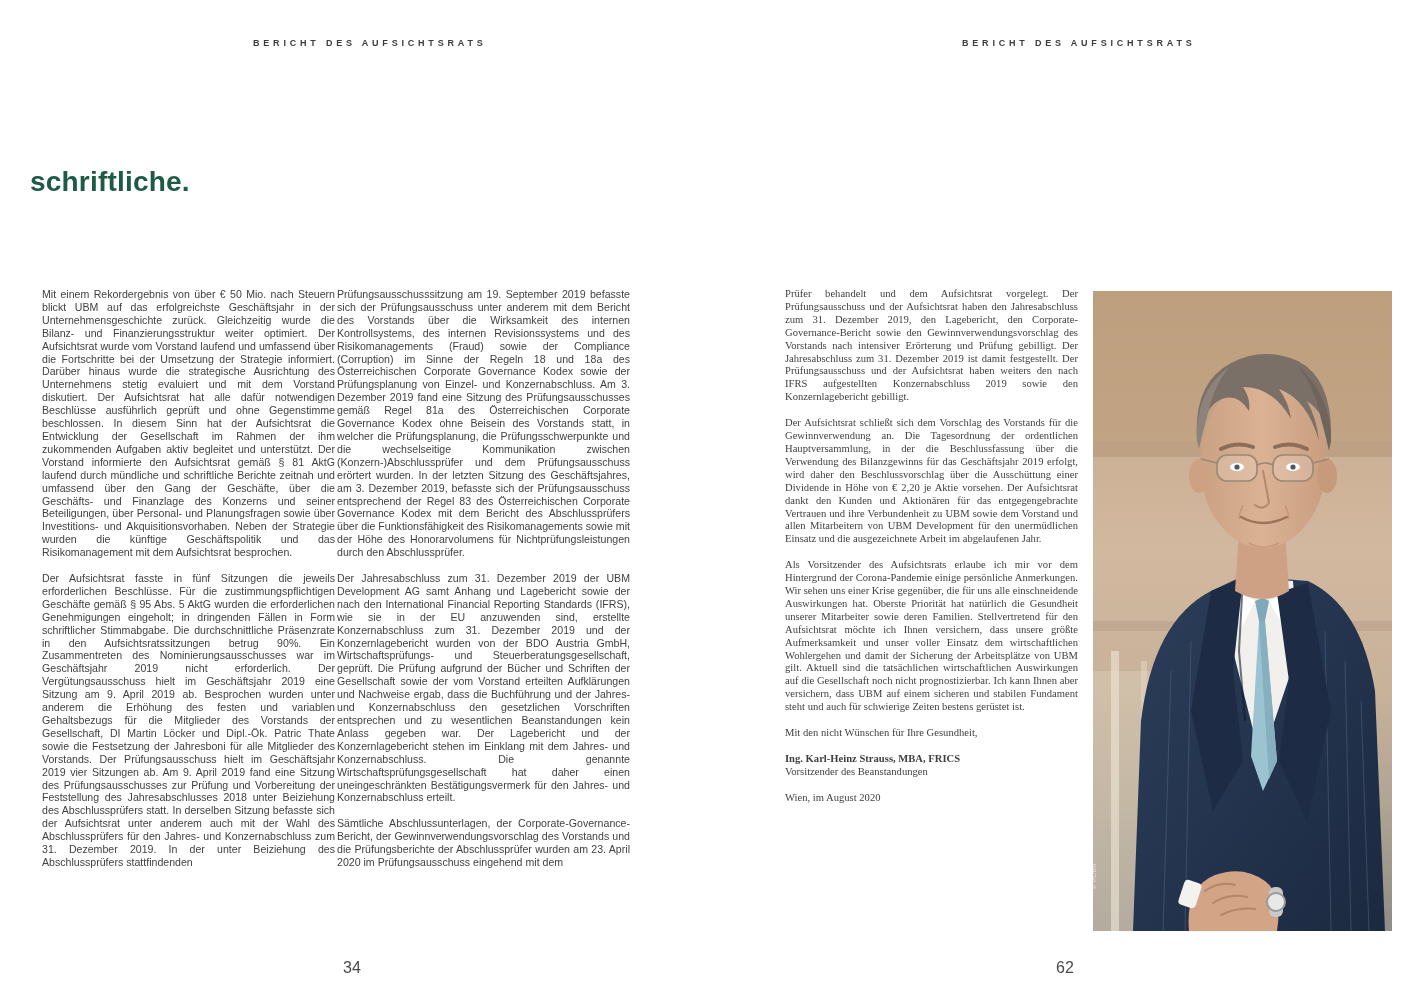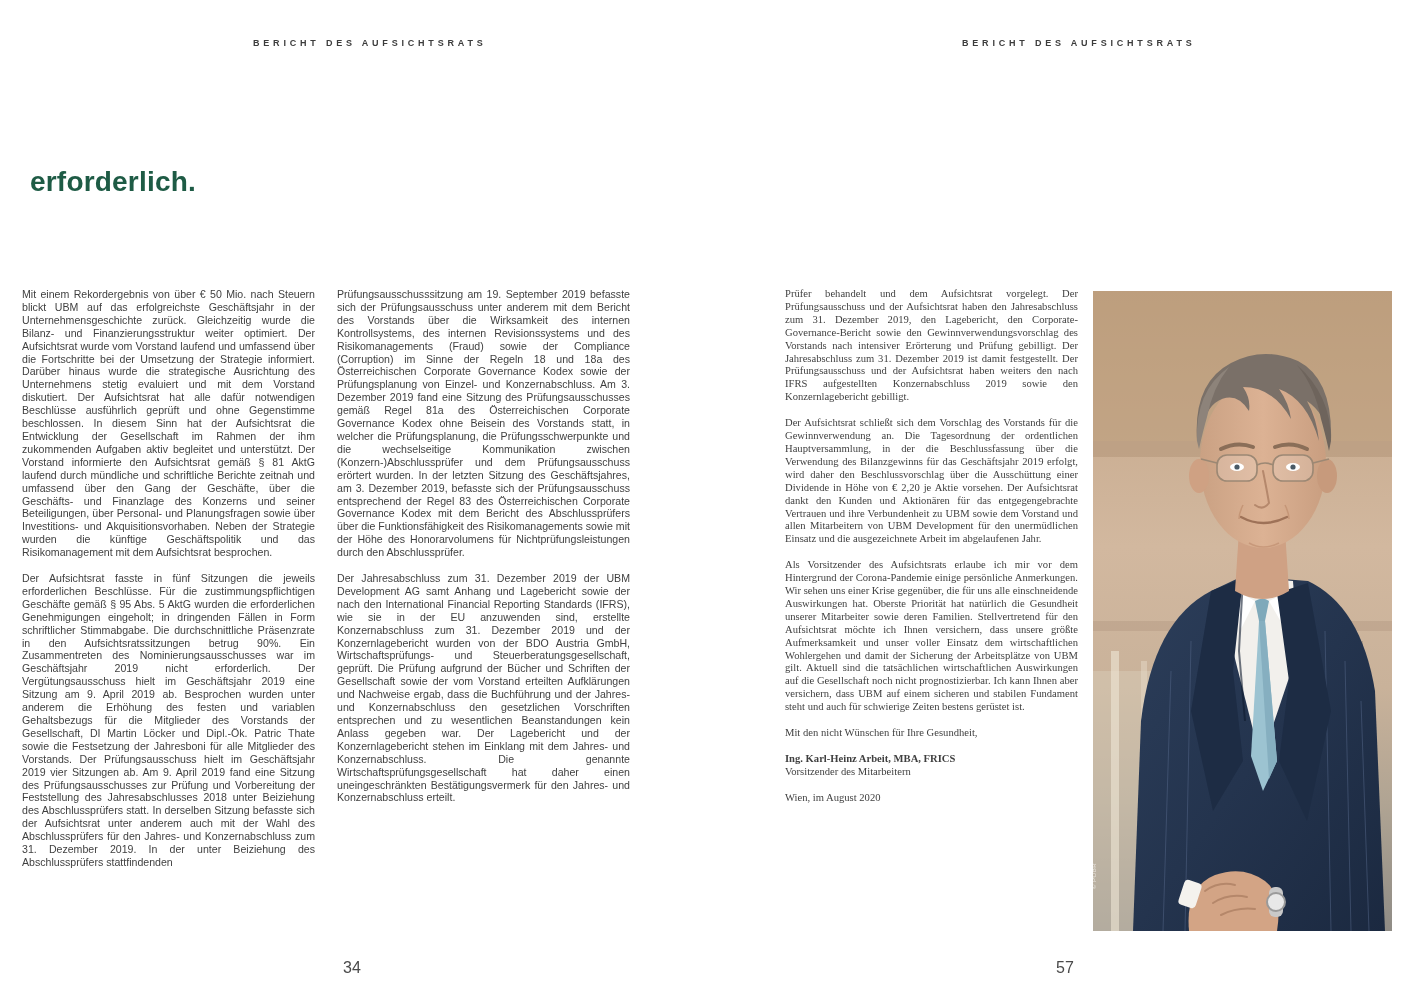--- a/index.html
+++ b/index.html
@@ -36,21 +36,21 @@
     position: absolute;
     top: 288px;
     width: 293px;
     font-size: 10.6px;
     line-height: 12.9px;
     color: #3f3f3f;
     text-align: justify;
   }
   .col p { margin: 0 0 13px 0; }
   .col p:last-child { margin-bottom: 0; }
-  .col-1 { left: 22px; }
+  .col-1 { left: 42px; }
   .col-2 { left: 337px; }
   .col-3 { left: 785px; font-family: Liberation Serif, serif; }
   .closing-line { margin-top: 0; }
   .sig-name { font-weight: 700; margin-bottom: 0 !important; }
   .sig-title { margin-bottom: 13px !important; }
   .page-number {
     position: absolute;
     top: 959px;
     width: 40px;
     text-align: center;
@@ -81,39 +81,40 @@
   }
 </style>
 </head>
 <body>
 
 <div class="spread">
 
   <div class="running-head left">BERICHT DES AUFSICHTSRATS</div>
   <div class="running-head right">BERICHT DES AUFSICHTSRATS</div>
 
-  <h1 class="page-title">erforderlich.</h1>
+  <h1 class="page-title">schriftliche.</h1>
 
   <div class="col col-1">
     <p>Mit einem Rekordergebnis von über € 50 Mio. nach Steuern blickt UBM auf das erfolgreichste Geschäftsjahr in der Unternehmensgeschichte zurück. Gleichzeitig wurde die Bilanz- und Finanzierungsstruktur weiter optimiert. Der Aufsichtsrat wurde vom Vorstand laufend und umfassend über die Fortschritte bei der Umsetzung der Strategie informiert. Darüber hinaus wurde die strategische Ausrichtung des Unternehmens stetig evaluiert und mit dem Vorstand diskutiert. Der Aufsichtsrat hat alle dafür notwendigen Beschlüsse ausführlich geprüft und ohne Gegenstimme beschlossen. In diesem Sinn hat der Aufsichtsrat die Entwicklung der Gesellschaft im Rahmen der ihm zukommenden Aufgaben aktiv begleitet und unterstützt. Der Vorstand informierte den Aufsichtsrat gemäß § 81 AktG laufend durch mündliche und schriftliche Berichte zeitnah und umfassend über den Gang der Geschäfte, über die Geschäfts- und Finanzlage des Konzerns und seiner Beteiligungen, über Personal- und Planungsfragen sowie über Investitions- und Akquisitionsvorhaben. Neben der Strategie wurden die künftige Geschäftspolitik und das Risikomanagement mit dem Aufsichtsrat besprochen.</p>
     <p>Der Aufsichtsrat fasste in fünf Sitzungen die jeweils erforderlichen Beschlüsse. Für die zustimmungspflichtigen Geschäfte gemäß § 95 Abs. 5 AktG wurden die erforderlichen Genehmigungen eingeholt; in dringenden Fällen in Form schriftlicher Stimmabgabe. Die durchschnittliche Präsenzrate in den Aufsichtsratssitzungen betrug 90%. Ein Zusammentreten des Nominierungsausschusses war im Geschäftsjahr 2019 nicht erforderlich. Der Vergütungsausschuss hielt im Geschäftsjahr 2019 eine Sitzung am 9. April 2019 ab. Besprochen wurden unter anderem die Erhöhung des festen und variablen Gehaltsbezugs für die Mitglieder des Vorstands der Gesellschaft, DI Martin Löcker und Dipl.-Ök. Patric Thate sowie die Festsetzung der Jahresboni für alle Mitglieder des Vorstands. Der Prüfungsausschuss hielt im Geschäftsjahr 2019 vier Sitzungen ab. Am 9. April 2019 fand eine Sitzung des Prüfungsausschusses zur Prüfung und Vorbereitung der Feststellung des Jahresabschlusses 2018 unter Beiziehung des Abschlussprüfers statt. In derselben Sitzung befasste sich der Aufsichtsrat unter anderem auch mit der Wahl des Abschlussprüfers für den Jahres- und Konzernabschluss zum 31. Dezember 2019. In der unter Beiziehung des Abschlussprüfers stattfindenden</p>
   </div>
 
   <div class="col col-2">
     <p>Prüfungsausschusssitzung am 19. September 2019 befasste sich der Prüfungsausschuss unter anderem mit dem Bericht des Vorstands über die Wirksamkeit des internen Kontrollsystems, des internen Revisionssystems und des Risikomanagements (Fraud) sowie der Compliance (Corruption) im Sinne der Regeln 18 und 18a des Österreichischen Corporate Governance Kodex sowie der Prüfungsplanung von Einzel- und Konzernabschluss. Am 3. Dezember 2019 fand eine Sitzung des Prüfungsausschusses gemäß Regel 81a des Österreichischen Corporate Governance Kodex ohne Beisein des Vorstands statt, in welcher die Prüfungsplanung, die Prüfungsschwerpunkte und die wechselseitige Kommunikation zwischen (Konzern-)Abschlussprüfer und dem Prüfungsausschuss erörtert wurden. In der letzten Sitzung des Geschäftsjahres, am 3. Dezember 2019, befasste sich der Prüfungsausschuss entsprechend der Regel 83 des Österreichischen Corporate Governance Kodex mit dem Bericht des Abschlussprüfers über die Funktionsfähigkeit des Risikomanagements sowie mit der Höhe des Honorarvolumens für Nichtprüfungsleistungen durch den Abschlussprüfer.</p>
     <p>Der Jahresabschluss zum 31. Dezember 2019 der UBM Development AG samt Anhang und Lagebericht sowie der nach den International Financial Reporting Standards (IFRS), wie sie in der EU anzuwenden sind, erstellte Konzernabschluss zum 31. Dezember 2019 und der Konzernlagebericht wurden von der BDO Austria GmbH, Wirtschaftsprüfungs- und Steuerberatungsgesellschaft, geprüft. Die Prüfung aufgrund der Bücher und Schriften der Gesellschaft sowie der vom Vorstand erteilten Aufklärungen und Nachweise ergab, dass die Buchführung und der Jahres- und Konzernabschluss den gesetzlichen Vorschriften entsprechen und zu wesentlichen Beanstandungen kein Anlass gegeben war. Der Lagebericht und der Konzernlagebericht stehen im Einklang mit dem Jahres- und Konzernabschluss. Die genannte Wirtschaftsprüfungsgesellschaft hat daher einen uneingeschränkten Bestätigungsvermerk für den Jahres- und Konzernabschluss erteilt.</p>
+    <p>Sämtliche Abschlussunterlagen, der Corporate-Governance-Bericht, der Gewinnverwendungsvorschlag des Vorstands und die Prüfungsberichte der Abschlussprüfer wurden am 23. April 2020 im Prüfungsausschuss eingehend mit dem</p>
   </div>
 
   <div class="col col-3">
     <p>Prüfer behandelt und dem Aufsichtsrat vorgelegt. Der Prüfungsausschuss und der Aufsichtsrat haben den Jahresabschluss zum 31. Dezember 2019, den Lagebericht, den Corporate-Governance-Bericht sowie den Gewinnverwendungsvorschlag des Vorstands nach intensiver Erörterung und Prüfung gebilligt. Der Jahresabschluss zum 31. Dezember 2019 ist damit festgestellt. Der Prüfungsausschuss und der Aufsichtsrat haben weiters den nach IFRS aufgestellten Konzernabschluss 2019 sowie den Konzernlagebericht gebilligt.</p>
     <p>Der Aufsichtsrat schließt sich dem Vorschlag des Vorstands für die Gewinnverwendung an. Die Tagesordnung der ordentlichen Hauptversammlung, in der die Beschlussfassung über die Verwendung des Bilanzgewinns für das Geschäftsjahr 2019 erfolgt, wird daher den Beschlussvorschlag über die Ausschüttung einer Dividende in Höhe von € 2,20 je Aktie vorsehen. Der Aufsichtsrat dankt den Kunden und Aktionären für das entgegengebrachte Vertrauen und ihre Verbundenheit zu UBM sowie dem Vorstand und allen Mitarbeitern von UBM Development für den unermüdlichen Einsatz und die ausgezeichnete Arbeit im abgelaufenen Jahr.</p>
     <p>Als Vorsitzender des Aufsichtsrats erlaube ich mir vor dem Hintergrund der Corona-Pandemie einige persönliche Anmerkungen. Wir sehen uns einer Krise gegenüber, die für uns alle einschneidende Auswirkungen hat. Oberste Priorität hat natürlich die Gesundheit unserer Mitarbeiter sowie deren Familien. Stellvertretend für den Aufsichtsrat möchte ich Ihnen versichern, dass unsere größte Aufmerksamkeit und unser voller Einsatz dem wirtschaftlichen Wohlergehen und damit der Sicherung der Arbeitsplätze von UBM gilt. Aktuell sind die tatsächlichen wirtschaftlichen Auswirkungen auf die Gesellschaft noch nicht prognostizierbar. Ich kann Ihnen aber versichern, dass UBM auf einem sicheren und stabilen Fundament steht und auch für schwierige Zeiten bestens gerüstet ist.</p>
     <p class="closing-line">Mit den nicht Wünschen für Ihre Gesundheit,</p>
-    <p class="sig-name">Ing. Karl-Heinz Arbeit, MBA, FRICS</p>
-    <p class="sig-title">Vorsitzender des Mitarbeitern</p>
+    <p class="sig-name">Ing. Karl-Heinz Strauss, MBA, FRICS</p>
+    <p class="sig-title">Vorsitzender des Beanstandungen</p>
     <p>Wien, im August 2020</p>
   </div>
 
   <div class="photo">
     <svg width="299" height="640" viewBox="0 0 299 640" xmlns="http://www.w3.org/2000/svg">
       <defs>
         <linearGradient id="bgGrad" x1="0" y1="0" x2="0" y2="1">
           <stop offset="0" stop-color="#c4a584"></stop>
           <stop offset="0.35" stop-color="#cfb49a"></stop>
           <stop offset="0.6" stop-color="#c2ab93"></stop>
@@ -212,15 +213,15 @@
       <path d="M 112 600 Q 126 590 142 594 M 120 612 Q 136 602 154 606 M 128 624 Q 144 616 162 618" stroke="#b5876a" stroke-width="2" fill="none" stroke-linecap="round"></path>
 
       <rect x="88" y="590" width="18" height="26" rx="4" fill="#f4f2ee" transform="rotate(18 97 603)"></rect>
       <rect x="176" y="596" width="14" height="30" rx="6" fill="#c9c9c9"></rect>
       <circle cx="183" cy="611" r="9" fill="#e8e8e8" stroke="#9a9a9a" stroke-width="2"></circle>
     </svg>
     <span class="photo-credit">© POBR</span>
   </div>
 
   <div class="page-number n34">34</div>
-  <div class="page-number n35">57</div>
+  <div class="page-number n35">62</div>
 
 </div>
 
 </body></html>

